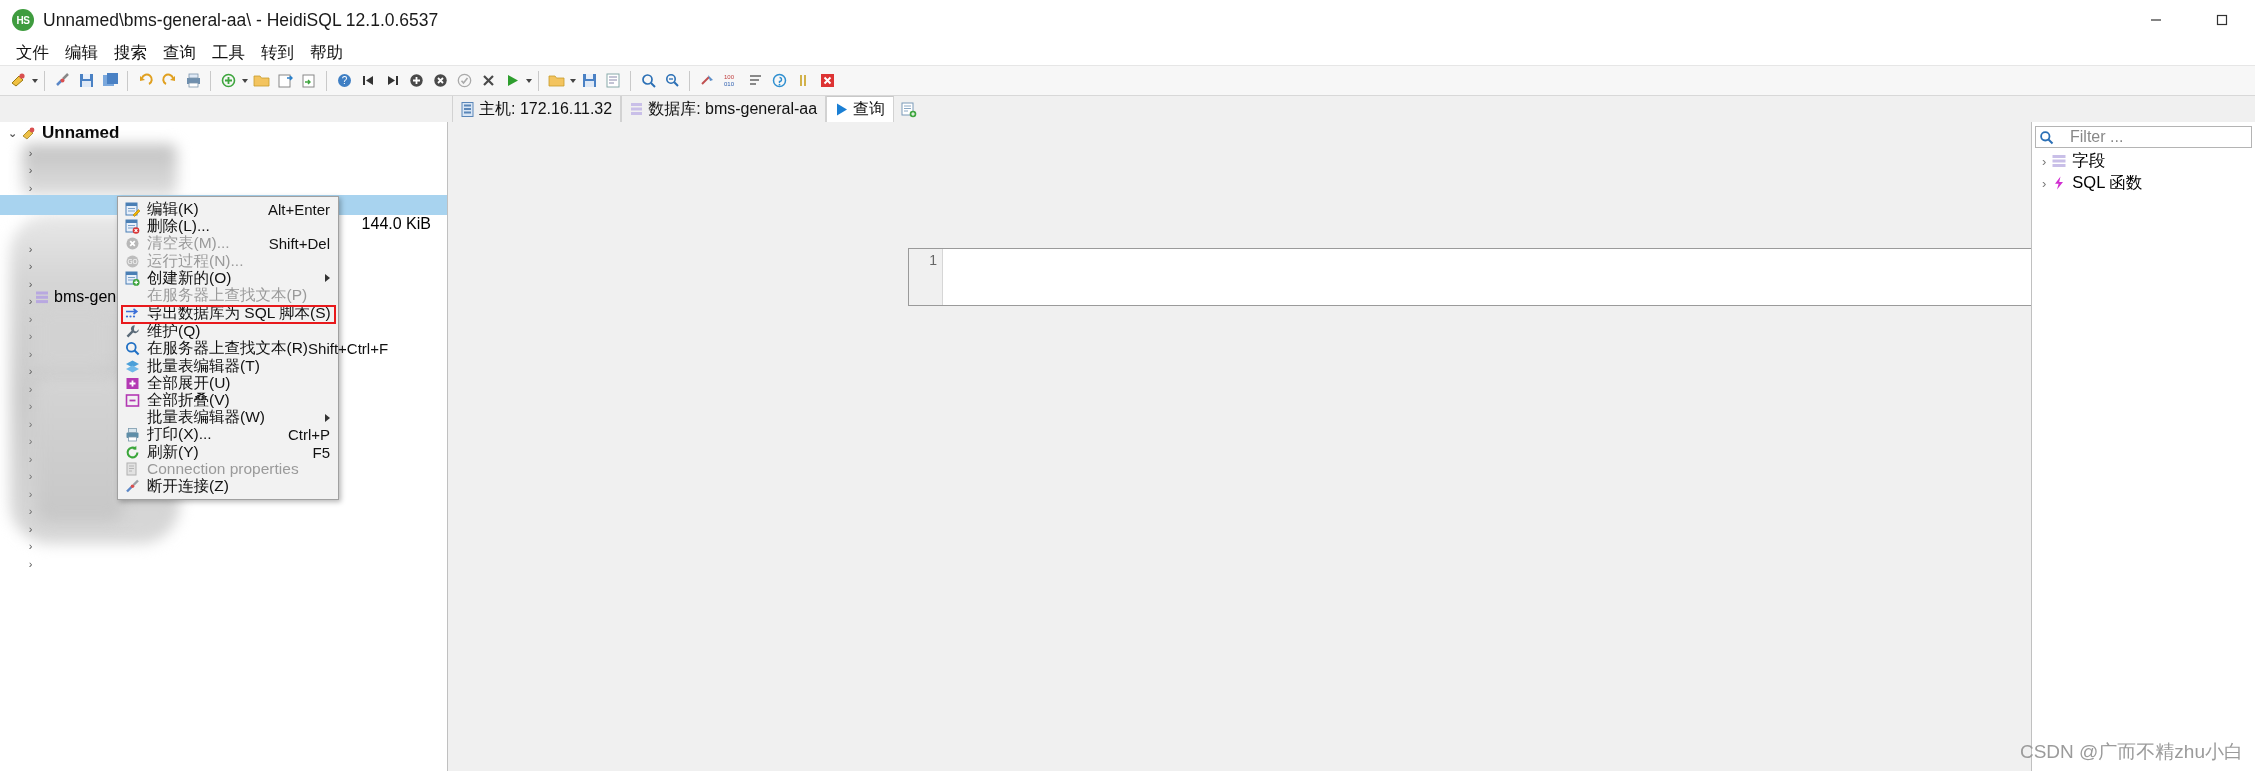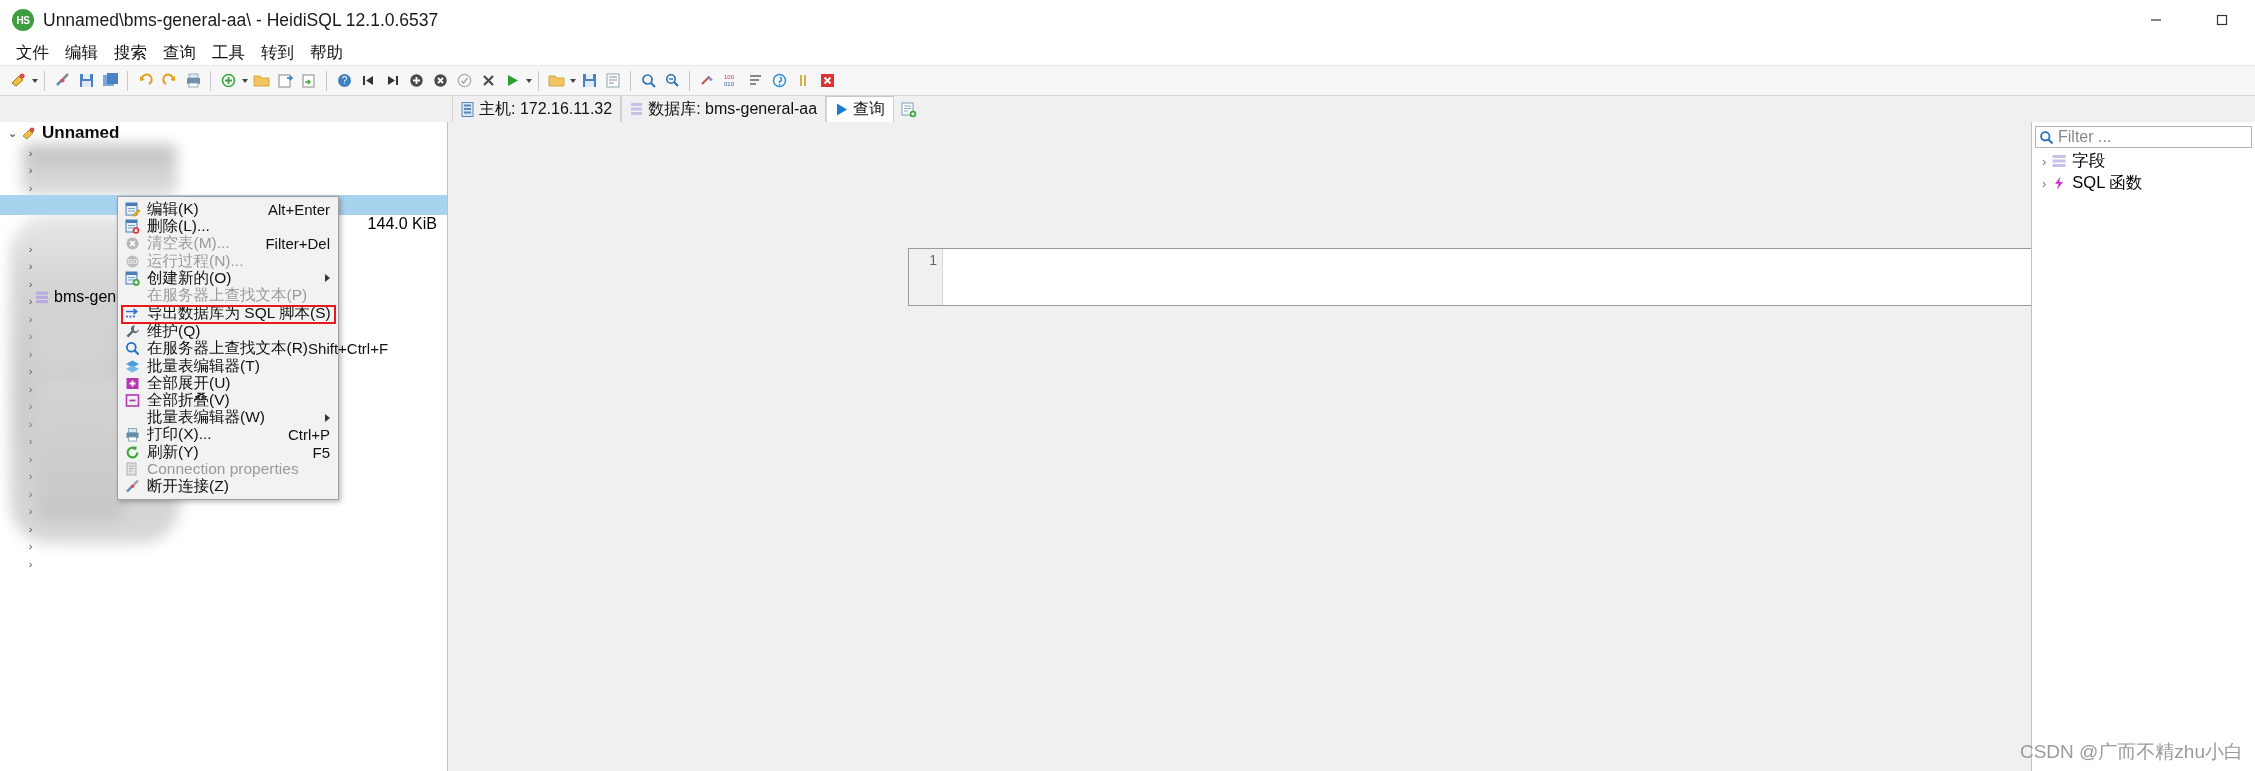--- a/index.html
+++ b/index.html
@@ -101,21 +101,21 @@
   .treerow {
     position:relative; height:17.5px; display:flex; align-items:center;
     font-size:16px; white-space:nowrap;
   }
   .twisty {
     width:17px; display:flex; align-items:center; justify-content:center;
     color:#555; font-size:11px;
   }
   .root-row { height:22px; font-weight:bold; font-size:17px; }
   .sizecell {
-    position:absolute; right:10px; font-size:16px; color:#000;
+    position:absolute; right:16px; font-size:16px; color:#000;
   }
   .selrow {
     position:absolute; left:0; width:448px; height:20px;
     background:#a8d3ef;
   }
   .bigblur {
     position:absolute; border-radius:8px;
     filter: blur(7px);
   }
 
@@ -137,21 +137,21 @@
 
   
   .rightpanel {
     position:absolute; right:0; top:122px; width:224px; height:649px;
     background:#ffffff; border-left:1px solid #c0c0c0;
   }
   .rp-filter {
     margin:4px 3px 2px 3px; height:22px; background:#fff;
     border:1px solid #b4b4b4; display:flex; align-items:center; padding-left:3px;
   }
-  .rp-filter .ftxt { font-size:16px; color:#888; margin-left:4px; }
+  .rp-filter .ftxt { font-size:16px; color:#888; margin-left:16px; }
   .rp-row {
     height:22px; display:flex; align-items:center; gap:6px;
     font-size:16.5px; padding-left:10px;
   }
 
   
   .ctxmenu {
     position:absolute; left:117px; top:196px; width:222px;
     background:#f2f2f2; border:1px solid #a0a0a0;
     padding: 4px 0 4px 0;
@@ -617,21 +617,21 @@
     </div>
 
     <div class="ctx-item disabled">
       <span class="ctx-ico">
         <svg width="15" height="15" viewBox="0 0 15 15">
             <circle cx="7.5" cy="7.5" r="6" fill="#b8b8b8"></circle>
             <path d="M5.2 5.2 L9.8 9.8 M9.8 5.2 L5.2 9.8" stroke="#fff" stroke-width="1.8"></path>
           </svg>
       </span>
       <span class="ctx-lab">清空表(M)...</span>
-      <span class="ctx-sc">Filter+Del</span>
+      <span class="ctx-sc">Shift+Del</span>
     </div>
 
     <div class="ctx-item disabled">
       <span class="ctx-ico">
         <svg width="15" height="15" viewBox="0 0 15 15">
             <circle cx="7.5" cy="7.5" r="6" fill="#bdbdbd"></circle>
             <text x="7.5" y="10.2" font-size="6.5" fill="#fff" text-anchor="middle" font-family="Liberation Sans">GO</text>
           </svg>
       </span>
       <span class="ctx-lab">运行过程(N)...</span>

